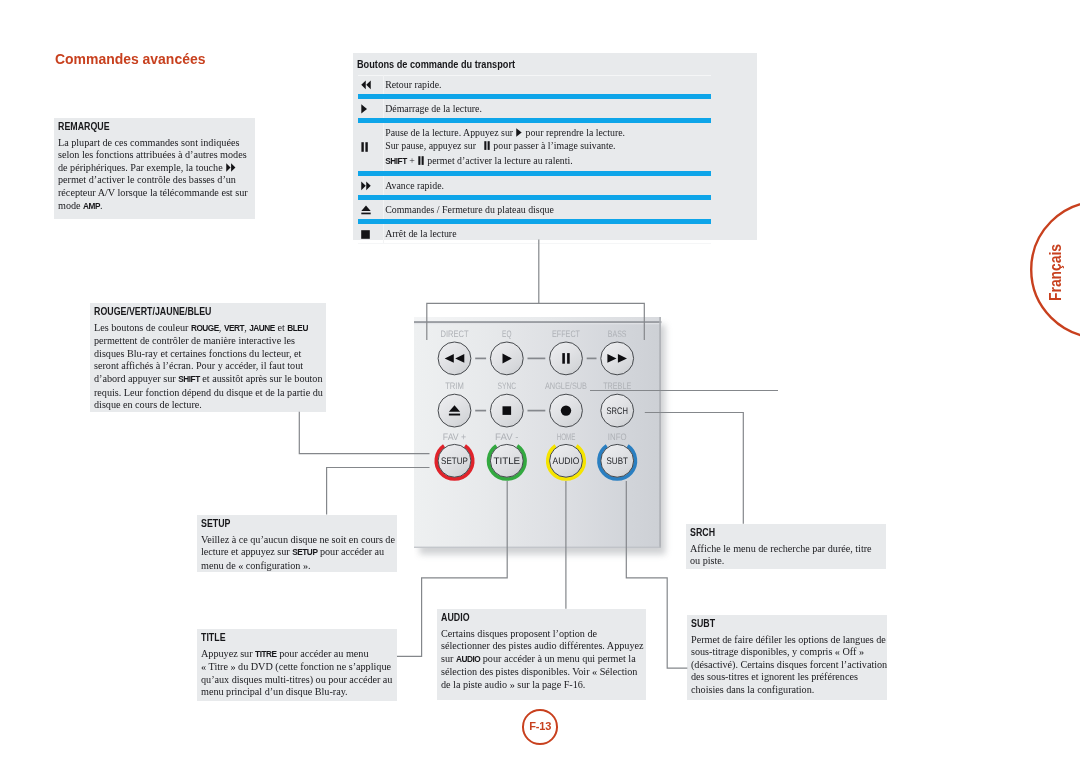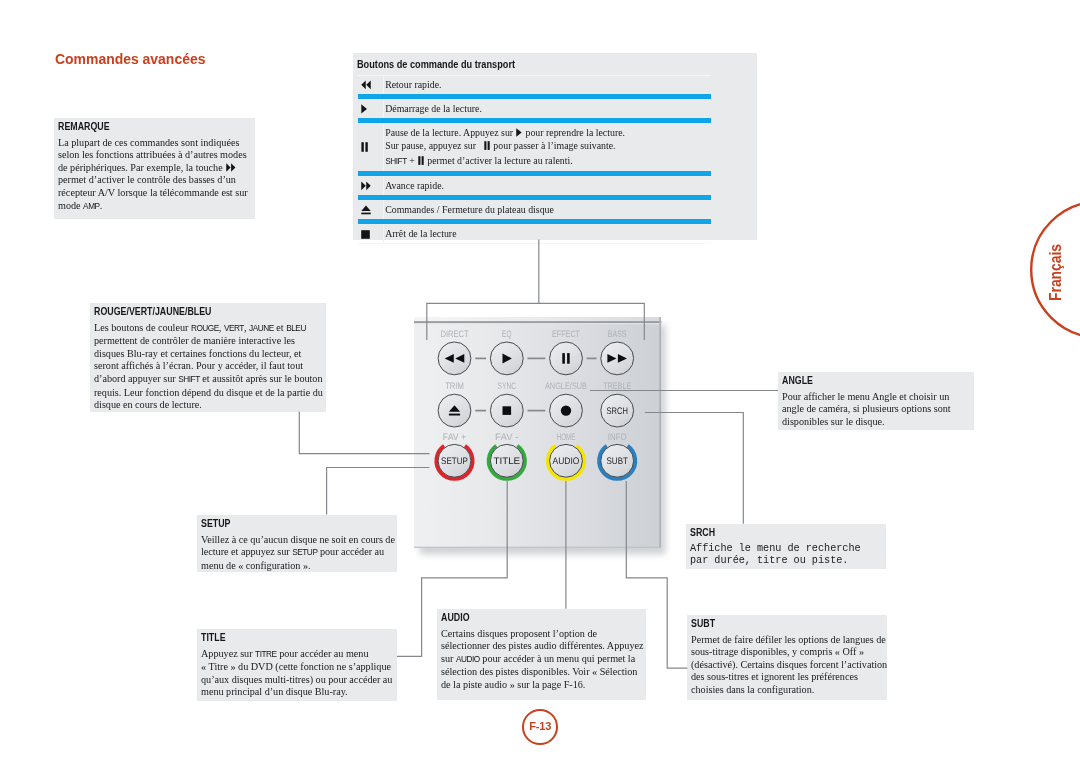--- a/index.html
+++ b/index.html
@@ -13,21 +13,21 @@
   #page-title{left:55.2px;top:50.1px;font-family:"Liberation Sans",sans-serif;font-weight:bold;
               font-size:15.5px;color:#c8401e;letter-spacing:0;
               transform:scaleX(0.90);transform-origin:left top;white-space:nowrap;}
   
   .box{background:#e8eaec;box-sizing:border-box;}
   .box .bhead{font-family:"Liberation Sans",sans-serif;font-weight:bold;font-size:10.5px;
               color:#17171a;letter-spacing:0.02px;line-height:11px;
               transform:scaleX(0.84);transform-origin:left center;width:119%;}
   .box .bbody{font-family:"Liberation Serif",serif;font-size:10.2px;color:#202024;line-height:12.6px;letter-spacing:-0.02px;
               text-align:left;}
-  .kbd{font-family:"Liberation Sans",sans-serif;font-weight:normal;font-size:8.25px;
+  .kbd{font-family:"Liberation Sans",sans-serif;font-weight:bold;font-size:8.25px;
        letter-spacing:-0.055em;color:#17171a;}
   .glyph{display:inline-block;vertical-align:-0.9px;line-height:0;margin:0 0.8px;}
   .glyph svg{display:inline-block;vertical-align:baseline;}
   
   #transport-box{left:353px;top:53px;width:404px;height:187px;}
   #transport-heading{position:absolute;left:4px;top:5.2px;font-size:11.2px;
      font-family:"Liberation Sans",sans-serif;font-weight:bold;color:#17171a;
      transform:scaleX(0.82);transform-origin:left center;white-space:nowrap;}
   #transport-table{position:absolute;left:4.8px;top:21.5px;width:353.5px;border-collapse:collapse;}
   #transport-table td{border-top:5px solid #0ea5e9;border-bottom:1px solid #f5f6f7;
@@ -38,21 +38,21 @@
   #transport-table .tline{font-family:"Liberation Serif",serif;font-size:9.85px;color:#202024;line-height:13.1px;white-space:nowrap;}
   #transport-table .tline:nth-child(3){margin-top:2.0px;}
   
   .co{padding:3px 2.6px 5px 4px;}
   .co .bhead{margin-bottom:4.6px;}
   #note-box  {left:54px; top:118px; width:201px; height:101px;}
   #note-box .bbody{width:190px;}
   #co-color .bbody{width:229px;}
   #co-angle .bbody{width:190px;}
   #co-setup .bbody{width:195px;}
-  #co-srch  .bbody{width:187px;font-family:Liberation Mono, monospace;}
+  #co-srch  .bbody{width:187px;}
   #co-title .bbody{width:193px;}
   #co-audio .bbody{width:203px;}
   #co-subt  .bbody{width:197px;}
   #co-color  {left:90px; top:303px; width:236px; height:109px;}
   #co-angle  {left:778px;top:372px; width:196px; height:58px;}
   #co-setup  {left:197px;top:515px; width:200px; height:57px;}
   #co-srch   {left:686px;top:524px; width:200px; height:45px;}
   #co-title  {left:197px;top:629px; width:200px; height:72px;}
   #co-audio  {left:437px;top:609px; width:209px; height:91px;}
   #co-subt   {left:687px;top:615px; width:200px; height:85px;}
@@ -152,24 +152,20 @@
               <div class="tline">Arrêt de la lecture</div>
             </td>
           </tr>
         </tbody>
       </table>
   </div>
 
   <div class="abs box co" id="co-color">
     <div class="bhead">ROUGE/VERT/JAUNE/BLEU</div>
     <div class="bbody">Les boutons de couleur <span class="kbd">ROUGE</span>, <span class="kbd">VERT</span>, <span class="kbd">JAUNE</span> et <span class="kbd">BLEU</span> permettent de contrôler de manière interactive les disques Blu-ray et certaines fonctions du lecteur, et seront affichés à l’écran. Pour y accéder, il faut tout d’abord appuyer sur <span class="kbd">SHIFT</span> et aussitôt après sur le bouton requis. Leur fonction dépend du disque et de la partie du disque en cours de lecture.</div>
-  </div>
-  <div class="abs box co" id="co-angle">
-    <div class="bhead">ANGLE</div>
-    <div class="bbody">Pour afficher le menu Angle et choisir un angle de caméra, si plusieurs options sont disponibles sur le disque.</div>
   </div>
   <div class="abs box co" id="co-setup">
     <div class="bhead">SETUP</div>
     <div class="bbody">Veillez à ce qu’aucun disque ne soit en cours de lecture et appuyez sur <span class="kbd">SETUP</span> pour accéder au menu de «&nbsp;configuration&nbsp;».</div>
   </div>
   <div class="abs box co" id="co-srch">
     <div class="bhead">SRCH</div>
     <div class="bbody">Affiche le menu de recherche par durée, titre ou piste.</div>
   </div>
   <div class="abs box co" id="co-title">

